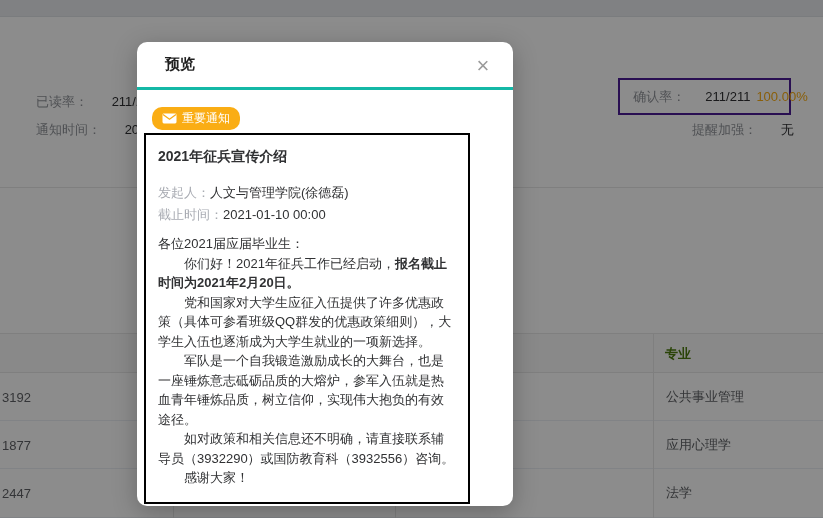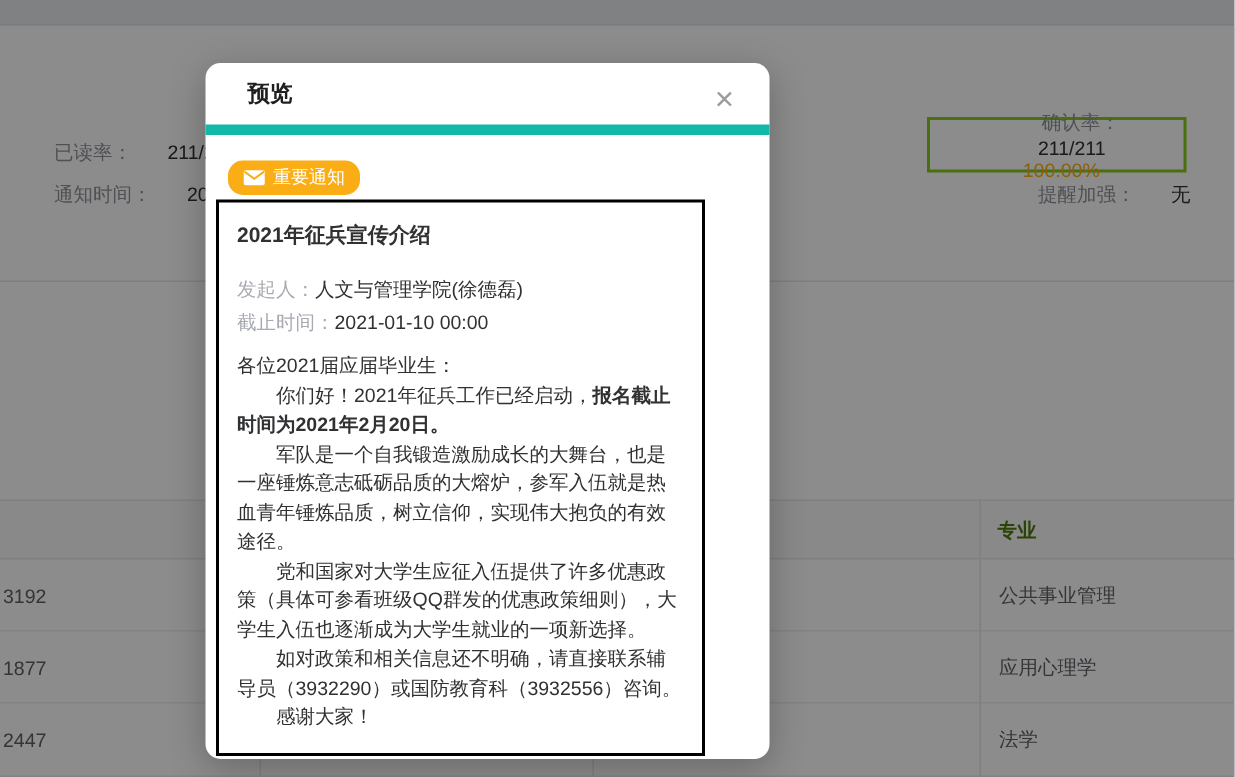--- a/index.html
+++ b/index.html
@@ -17,22 +17,22 @@
   }
   .stats-card { position: absolute; left: 0; top: 17px; width: 823px; height: 171px; border-bottom: 1px solid #e8e8e8; }
   .stat-row { position: absolute; font-size: 13px; white-space: nowrap; }
   .stat-label { color: #909399; margin-left: 32px; }
   .stat-value { color: #303133; margin-left: 20px; }
   .stat-percent { color: #faad14; margin-left: 6px; }
   .read-row { left: 4px; top: 76px; }
   .notify-row { left: 4px; top: 104px; }
   .confirm-box {
     position: absolute; left: 618px; top: 61px; width: 173px; height: 37px;
-    border: 2px solid #84cc16; display: flex; align-items: center; justify-content: center;
-    font-size: 13px; white-space: nowrap; flex-direction: column;
+    border: 2px solid #4c1d95; display: flex; align-items: center; justify-content: center;
+    font-size: 13px; white-space: nowrap;
   }
   .remind-row { left: 660px; top: 104px; }
 
   .table-area { position: absolute; left: 0; top: 333px; width: 823px; height: 185px; }
   .t-header {
     position: absolute; left: 0; top: 0; width: 823px; height: 40px;
     background: #fafafa; border-top: 1px solid #e8e8e8; border-bottom: 1px solid #e8e8e8;
   }
   .t-header .major-cell { position: absolute; left: 665px; top: 0; height: 40px; display: flex; align-items: center; font-weight: bold; font-size: 13px; color: #4d7c0f; }
   .t-row { position: absolute; left: 0; width: 823px; height: 48px; border-bottom: 1px solid #ebeef5; font-size: 13px; color: #606266; }
@@ -47,21 +47,21 @@
   .v-sep-3 { left: 653px; }
 
   .mask { position: absolute; inset: 0; background: rgba(0,0,0,0.45); }
 
   .modal {
     position: absolute; left: 137px; top: 42px; width: 376px; height: 464px;
     background: #ffffff; border-radius: 10px;
     box-shadow: 0 6px 24px rgba(0,0,0,0.25);
   }
   .modal-header {
-    position: relative; height: 48px; border-bottom: 7px solid #14b8a6;
+    position: relative; height: 48px; border-bottom: 3px solid #14b8a6;
     display: flex; align-items: center; padding: 0 20px 0 28px;
   }
   .modal-title { font-size: 15px; font-weight: bold; color: #1f1f1f; }
   .modal-close {
     position: absolute; right: 16px; top: 10px; width: 28px; height: 28px;
     display: flex; align-items: center; justify-content: center;
     color: #9b9b9b; font-size: 22px; cursor: pointer; line-height: 1;
     background: none; border: none; font-family: inherit;
   }
   .modal-body { position: relative; padding: 17px 15px 0 15px; }
@@ -157,20 +157,20 @@
       <div class="notice-title">2021年征兵宣传介绍</div>
       <div class="meta-line">
         <span class="meta-label">发起人：</span><span class="meta-value">人文与管理学院(徐德磊)</span>
       </div>
       <div class="meta-line">
         <span class="meta-label">截止时间：</span><span class="meta-value">2021-01-10 00:00</span>
       </div>
       <div class="notice-body">
         <p class="no-indent">各位2021届应届毕业生：</p>
         <p><span>你们好！2021年征兵工作已经启动，</span><b>报名截止时间为2021年2月20日。</b></p>
+        <p>党和国家对大学生应征入伍提供了许多优惠政策（具体可参看班级QQ群发的优惠政策细则），大学生入伍也逐渐成为大学生就业的一项新选择。</p>
         <p>军队是一个自我锻造激励成长的大舞台，也是一座锤炼意志砥砺品质的大熔炉，参军入伍就是热血青年锤炼品质，树立信仰，实现伟大抱负的有效途径。</p>
-        <p>党和国家对大学生应征入伍提供了许多优惠政策（具体可参看班级QQ群发的优惠政策细则），大学生入伍也逐渐成为大学生就业的一项新选择。</p>
         <p>如对政策和相关信息还不明确，请直接联系辅导员（3932290）或国防教育科（3932556）咨询。</p>
         <p>感谢大家！</p>
       </div>
     </div>
   </div>
 </div>
 
 </body></html>

